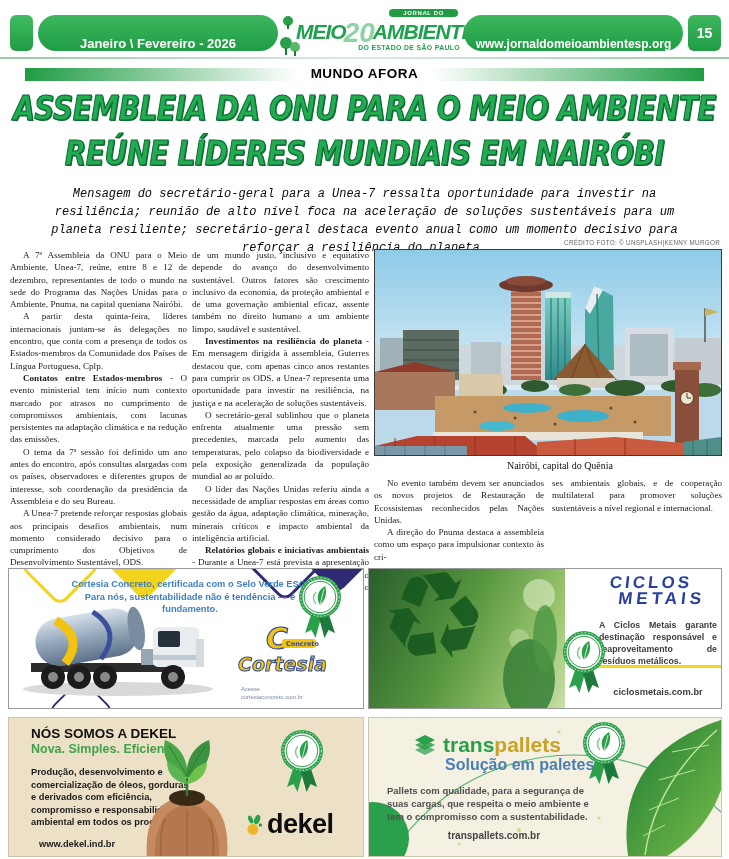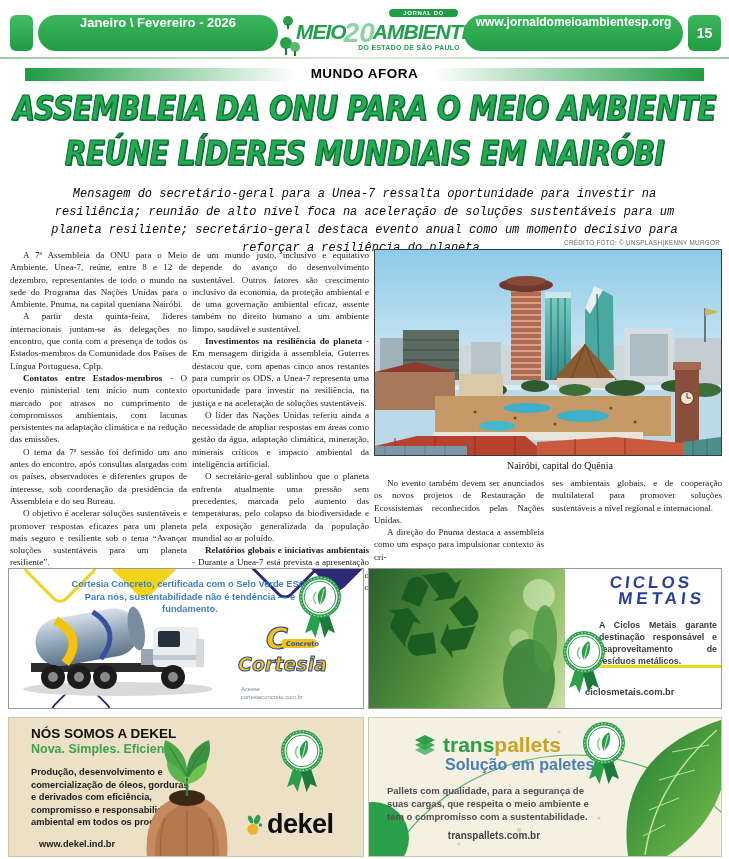--- a/index.html
+++ b/index.html
@@ -4,21 +4,21 @@
 <style>
   html,body{margin:0;padding:0;background:#fff;}
   .page{position:relative;width:729px;height:859px;background:#ffffff;overflow:hidden;
         font-family:"Liberation Sans",sans-serif;}
 
   
   .hdr-tab{position:absolute;left:10px;top:15px;width:23px;height:36px;border-radius:6px;
            background:linear-gradient(#41bd62,#1f9c44);}
   .hdr-bar{position:absolute;top:15px;height:36px;border-radius:18px;
            background:linear-gradient(#3db75e,#1f9c44);
-           display:flex;align-items:flex-start;justify-content:center;
+           display:flex;align-items:flex-end;justify-content:center;
            color:#fff;font-weight:bold;}
   .hdr-date{left:38px;width:240px;font-size:13px;}
   .hdr-url{left:464px;width:219px;font-size:12px;}
   .hdr-page{position:absolute;left:688px;top:15px;width:33px;height:36px;border-radius:6px;
             background:linear-gradient(#3db75e,#1f9c44);display:flex;align-items:center;
             justify-content:center;color:#fff;font-weight:bold;font-size:14px;}
   .masthead{position:absolute;left:282px;top:7px;width:180px;height:52px;}
   .mast-pill{position:absolute;right:4px;top:2px;background:#1f9c44;color:#fff;font-size:6px;
              font-weight:bold;padding:1px 14px;border-radius:5px;letter-spacing:.6px;}
   .mast-title{position:absolute;left:14px;top:10px;white-space:nowrap;font-weight:bold;font-style:italic;}
@@ -89,21 +89,21 @@
              background:linear-gradient(115deg,#295e2c,#56953f 45%,#9bc56f 80%,#c9dfa8);}
   .recycle{position:absolute;left:10px;top:-22px;font-size:122px;color:#17591f;
            font-family:"DejaVu Sans",sans-serif;transform:rotate(-8deg);opacity:.9;}
   .cic-logo{position:absolute;left:240px;top:6px;color:#2b3f9e;font-weight:bold;
             transform:skewX(-6deg);line-height:16px;}
   .cic-logo .l1{font-size:17px;letter-spacing:3px;}
   .cic-logo .l2{font-size:17px;letter-spacing:4px;margin-left:10px;}
   .cic-txt{position:absolute;left:230px;top:50px;width:118px;font-size:8.8px;font-weight:bold;
            color:#3d3d3d;text-align:justify;line-height:12px;}
   .cic-line{position:absolute;left:200px;top:96px;width:154px;height:3px;background:#f2d51f;z-index:1;}
-  .cic-url{position:absolute;left:216px;top:118px;width:122px;text-align:left;font-weight:bold;
+  .cic-url{position:absolute;left:228px;top:118px;width:122px;text-align:center;font-weight:bold;
            font-size:9.3px;color:#3d3d3d;}
   .selo-ciclos{left:192px;top:60px;}
 
   
   .ad-dekel{left:8px;top:717px;width:356px;height:140px;background:#ece0c6;border:1px solid #cfc4a9;}
   .dk-title{position:absolute;left:22px;top:8px;font-size:13.5px;font-weight:bold;color:#101010;}
   .dk-slogan{position:absolute;left:22px;top:24px;font-size:12.5px;font-weight:bold;color:#3fa24c;}
   .dk-text{position:absolute;left:22px;top:48px;width:160px;font-size:9.3px;font-weight:bold;
            color:#1c1c1c;line-height:12.5px;}
   .dk-url{position:absolute;left:30px;top:121px;font-size:9.3px;font-weight:bold;color:#222;}
@@ -163,29 +163,28 @@
     <div>REÚNE LÍDERES MUNDIAIS EM NAIRÓBI</div>
   </div>
   <div class="subtitle">Mensagem do secretário-geral para a Unea-7 ressalta oportunidade para investir na resiliência; reunião de alto nível foca na aceleração de soluções sustentáveis para um planeta resiliente; secretário-geral destaca evento anual como um momento decisivo para reforçar a resiliência do planeta.</div>
   <div class="credit">CRÉDITO FOTO: © UNSPLASH|KENNY MURGOR</div>
 
   <div class="colA">
       <p class="apara ind">A 7ª Assembleia da ONU para o Meio Ambiente, Unea-7, reúne, entre 8 e 12 de dezembro, representantes de todo o mundo na sede do Programa das Nações Unidas para o Ambiente, Pnuma, na capital queniana Nairóbi.</p>
       <p class="apara ind">A partir desta quinta-feira, líderes internacionais juntam-se às delegações no encontro, que conta com a presença de todos os Estados-membros da Comunidade dos Países de Língua Portuguesa, Cplp.</p>
       <p class="apara ind"><b>Contatos entre Estados-membros</b> - O evento ministerial tem início num contexto marcado por atrasos no cumprimento de compromissos ambientais, com lacunas persistentes na adaptação climática e na redução das emissões.</p>
       <p class="apara ind">O tema da 7ª sessão foi definido um ano antes do encontro, após consultas alargadas com os países, observadores e diferentes grupos de interesse, sob coordenação da presidência da Assembleia e do seu Bureau.</p>
-      <p class="apara ind">O objetivo é acelerar soluções sustentáveis e promover respostas eficazes para um planeta mais seguro e resiliente sob o tema “Avançar soluções sustentáveis para um planeta resiliente”.</p>
       <p class="apara ind">A Unea-7 pretende reforçar respostas globais aos principais desafios ambientais, num momento considerado decisivo para o cumprimento dos Objetivos de Desenvolvimento Sustentável, ODS.</p>
       <p class="apara ind">A abordagem reconhece que a construção</p>
     </div>
   <div class="colB">
       <p class="apara">de um mundo justo, inclusivo e equitativo depende do avanço do desenvolvimento sustentável. Outros fatores são crescimento inclusivo da economia, da proteção ambiental e de uma governação ambiental eficaz, assente também no direito humano a um ambiente limpo, saudável e sustentável.</p>
       <p class="apara ind"><b>Investimentos na resiliência do planeta</b> - Em mensagem dirigida à assembleia, Guterres destacou que, com apenas cinco anos restantes para cumprir os ODS, a Unea-7 representa uma oportunidade para investir na resiliência, na justiça e na aceleração de soluções sustentáveis.</p>
+      <p class="apara ind">O secretário-geral sublinhou que o planeta enfrenta atualmente uma pressão sem precedentes, marcada pelo aumento das temperaturas, pelo colapso da biodiversidade e pela exposição generalizada da população mundial ao ar poluído.</p>
       <p class="apara ind">O líder das Nações Unidas referiu ainda a necessidade de ampliar respostas em áreas como gestão da água, adaptação climática, mineração, minerais críticos e impacto ambiental da inteligência artificial.</p>
-      <p class="apara ind">O secretário-geral sublinhou que o planeta enfrenta atualmente uma pressão sem precedentes, marcada pelo aumento das temperaturas, pelo colapso da biodiversidade e pela exposição generalizada da população mundial ao ar poluído.</p>
       <p class="apara ind"><b>Relatórios globais e iniciativas ambientais</b> - Durante a Unea-7 está prevista a apresentação do sétimo Relatório Global sobre o Estado do Ambiente, a Gala da Esperança para a distinção dos Campeões da Terra das Nações Unidas.</p>
     </div>
 
   <div class="photo">
     <svg width="346" height="205" viewBox="0 0 346 205">
       <defs>
         <linearGradient id="sky" x1="0" y1="0" x2="0" y2="1">
           <stop offset="0" stop-color="#8ecbe8"></stop>
             <stop offset="1" stop-color="#dcedf6"></stop>
         </linearGradient>

